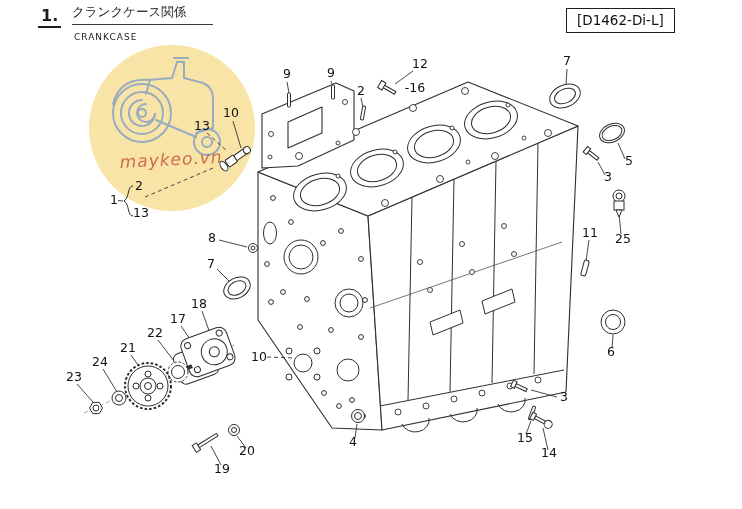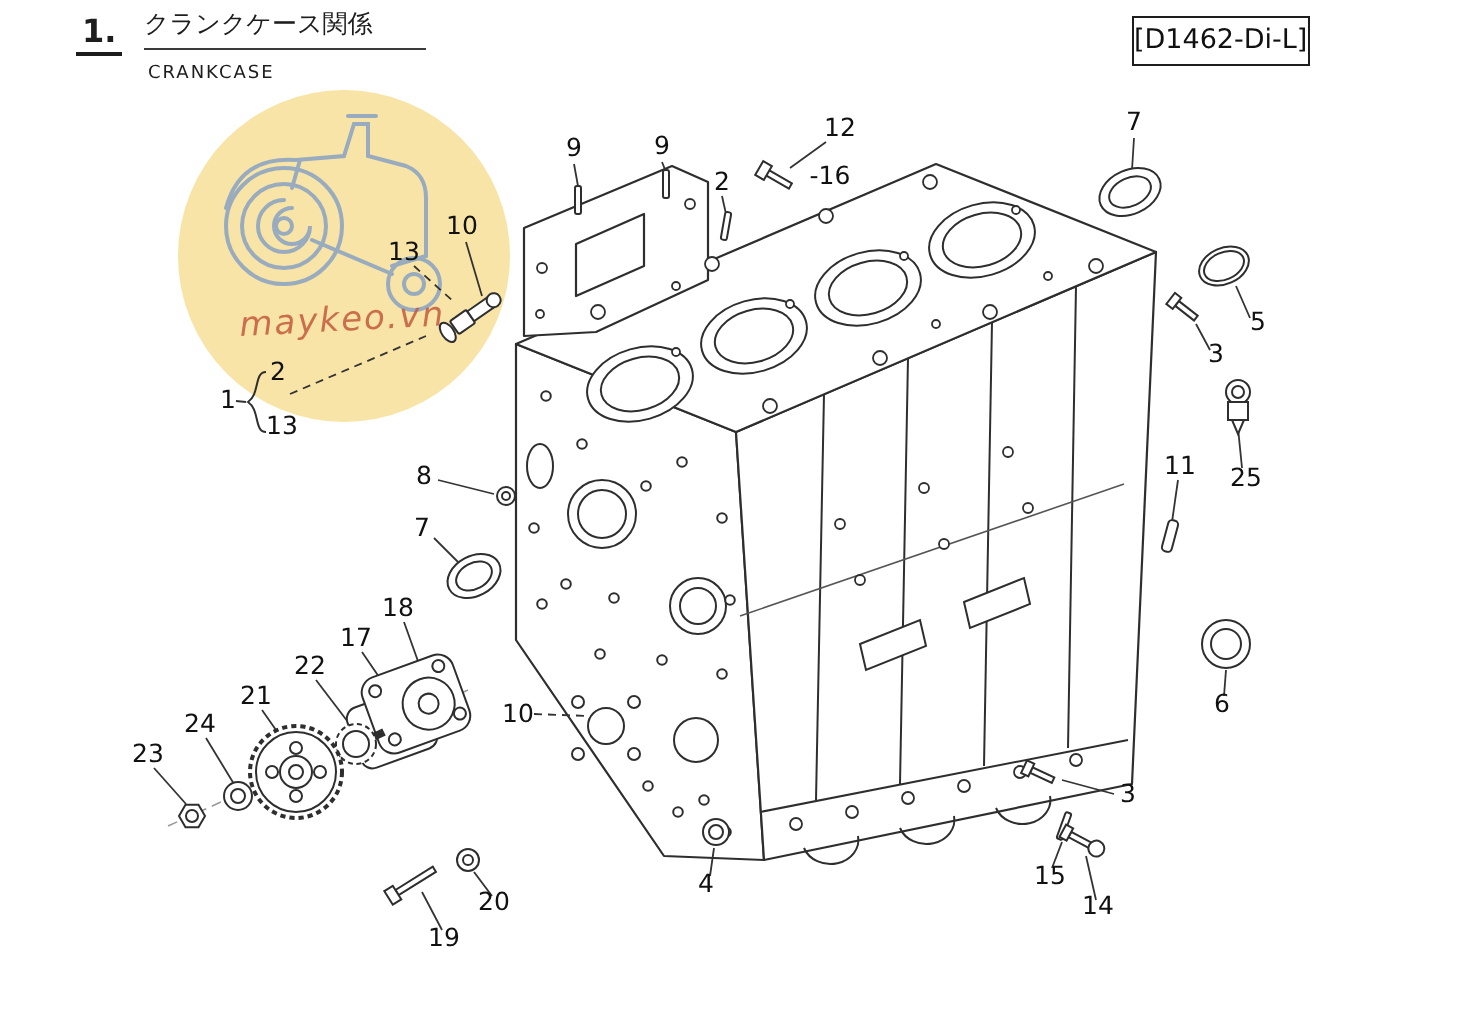--- a/index.html
+++ b/index.html
@@ -10,21 +10,21 @@
   }
   .hdr-num {
     position:absolute; top:6px; left:38px; font-size:16px; font-weight:bold;
     color:#1d1d1d; border-bottom:2px solid #1d1d1d; padding:0 3px 1px;
   }
   .hdr-ja { position:absolute; top:4px; left:72px; font-size:12.5px; color:#1d1d1d; }
   .hdr-rule { position:absolute; top:24px; left:72px; width:141px; height:1px; background:#3a3a3a; }
   .hdr-en { position:absolute; top:32px; left:74px; font-size:9px; letter-spacing:1px; color:#1d1d1d; }
   .model-box {
     position:absolute; top:8px; left:566px; border:1.5px solid #1d1d1d;
-    padding:3px 0 4px; font-size:13.5px; color:#111; background:#fff;
+    padding:3px 10px 4px; font-size:13.5px; color:#111; background:#fff;
   }
   svg.diagram { position:absolute; left:0; top:0; }
   text.co { font-family:"DejaVu Sans","Liberation Sans",sans-serif; font-size:12.5px; fill:#111; text-anchor:middle; }
   .ld  { stroke:#333; stroke-width:0.9; }
   .ldd { stroke:#333; stroke-width:0.9; stroke-dasharray:4,3; }
   .ln  { stroke:#2e2e2e; stroke-width:1; fill:none; }
 </style>
 </head>
 <body>
 

